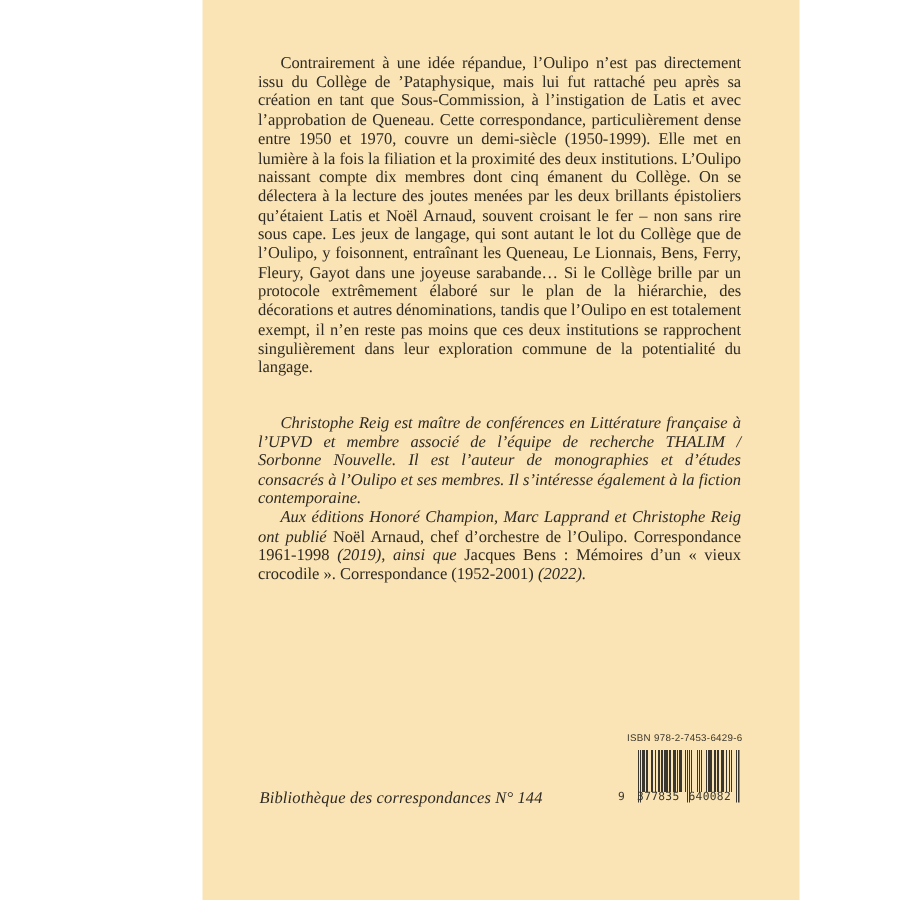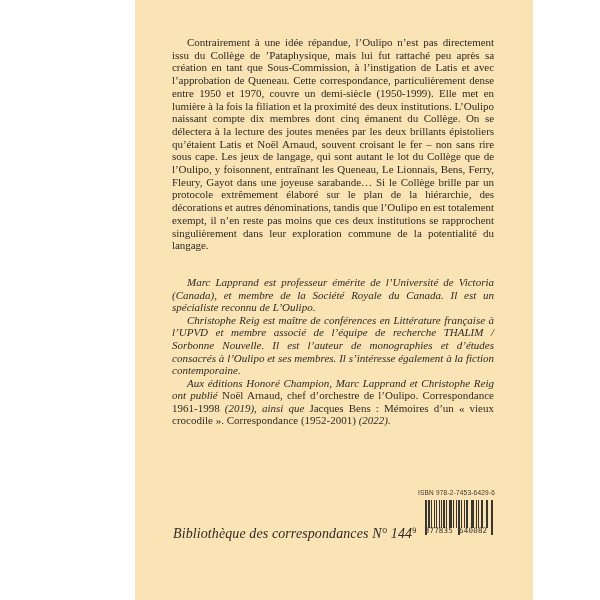--- a/index.html
+++ b/index.html
@@ -27,21 +27,21 @@
   }
   .bios {
     margin-top:24px;
     font-size:11px; line-height:12.6px;
     font-style:italic; text-align:justify;
   }
   .bios p { text-indent:15px; }
   .bios .rom { font-style:normal; }
   .series {
     position:absolute; left:38px; top:526px;
-    font-size:14px; font-style:italic; letter-spacing:0.1px;
+    font-size:11px; font-style:italic; letter-spacing:0.1px;
     white-space:nowrap;
   }
   .isbn-area {
     position:absolute; left:277px; top:489px; width:85px; height:52px;
   }
   .isbn-label {
     position:absolute; left:6px; top:0;
     font-family:"Liberation Sans", sans-serif;
     font-size:6.5px; letter-spacing:0.2px; color:#3b372c;
     white-space:nowrap;
@@ -63,21 +63,20 @@
 </style>
 </head>
 <body>
 
 <div class="cover">
 
   <div class="text-block">
     <p class="synopsis">Contrairement à une idée répandue, l’Oulipo n’est pas directement issu du Collège de ’Pataphysique, mais lui fut rattaché peu après sa création en tant que Sous-Commission, à l’instigation de Latis et avec l’approbation de Queneau. Cette correspondance, particulièrement dense entre 1950 et 1970, couvre un demi-siècle (1950-1999). Elle met en lumière à la fois la filiation et la proximité des deux institutions. L’Oulipo naissant compte dix membres dont cinq émanent du Collège. On se délectera à la lecture des joutes menées par les deux brillants épistoliers qu’étaient Latis et Noël Arnaud, souvent croisant le fer – non sans rire sous cape. Les jeux de langage, qui sont autant le lot du Collège que de l’Oulipo, y foisonnent, entraînant les Queneau, Le Lionnais, Bens, Ferry, Fleury, Gayot dans une joyeuse sarabande… Si le Collège brille par un protocole extrêmement élaboré sur le plan de la hiérarchie, des décorations et autres dénominations, tandis que l’Oulipo en est totalement exempt, il n’en reste pas moins que ces deux institutions se rapprochent singulièrement dans leur exploration commune de la potentialité du langage.</p>
 
     <div class="bios">
-      <p>Marc Lapprand est professeur émérite de l’Université de Victoria (Canada), et membre de la Société Royale du Canada. Il est un spécialiste reconnu de L’Oulipo.</p>
       <p>Christophe Reig est maître de conférences en Littérature française à l’UPVD et membre associé de l’équipe de recherche THALIM / Sorbonne Nouvelle. Il est l’auteur de monographies et d’études consacrés à l’Oulipo et ses membres. Il s’intéresse également à la fiction contemporaine.</p>
       <p><span class="it">Aux éditions Honoré Champion, Marc Lapprand et Christophe Reig ont publié </span><span class="rom">Noël Arnaud, chef d’orchestre de l’Oulipo. Correspondance 1961-1998 </span><span class="it">(2019), ainsi que </span><span class="rom">Jacques Bens&nbsp;: Mémoires d’un «&nbsp;vieux crocodile&nbsp;». Correspondance (1952-2001) </span><span class="it">(2022).</span></p>
     </div>
   </div>
 
   <div class="series">Bibliothèque des correspondances N°&nbsp;144</div>
 
   <div class="isbn-area">
     <div class="isbn-label">ISBN 978-2-7453-6429-6</div>
     <svg class="barcode" viewBox="0 0 95 35" preserveAspectRatio="none" xmlns="http://www.w3.org/2000/svg">

